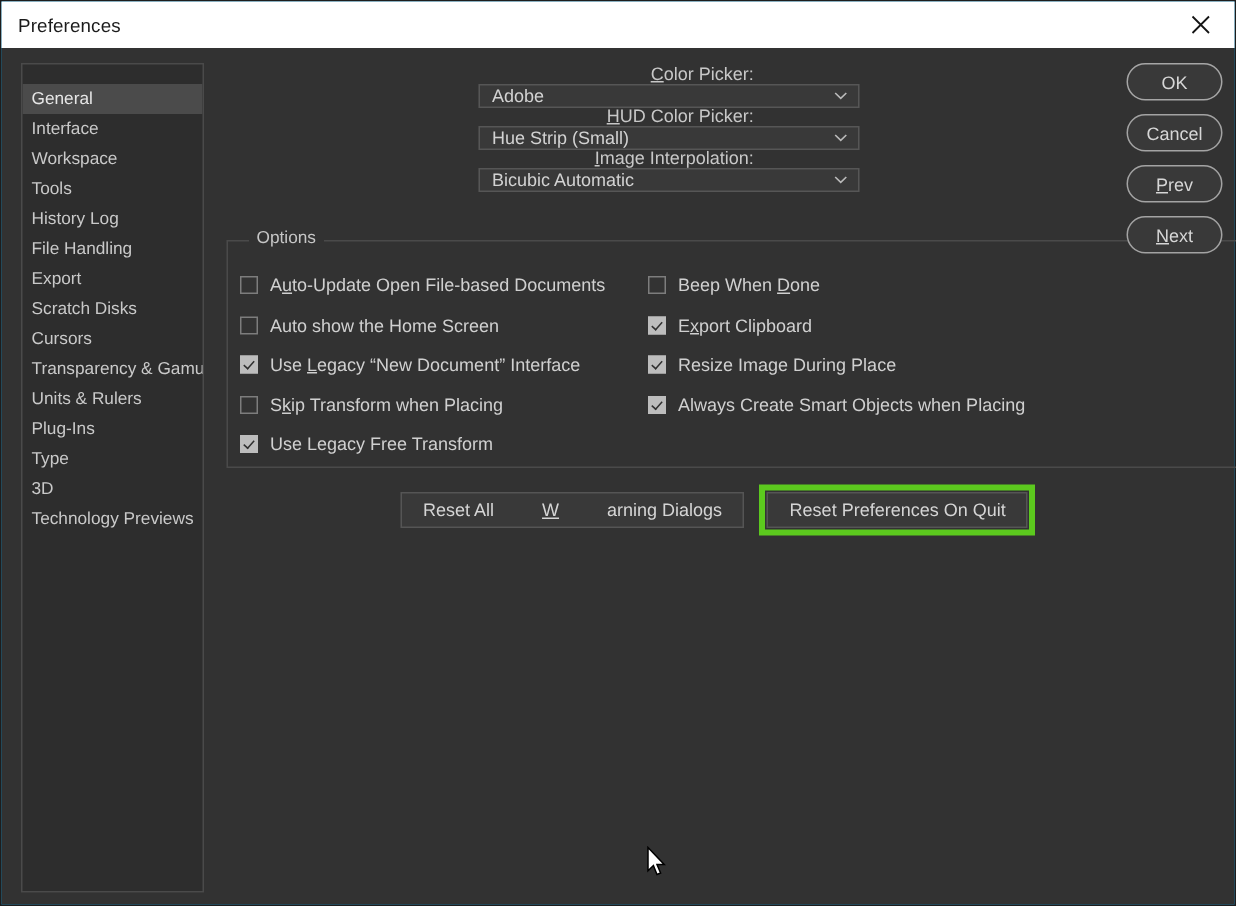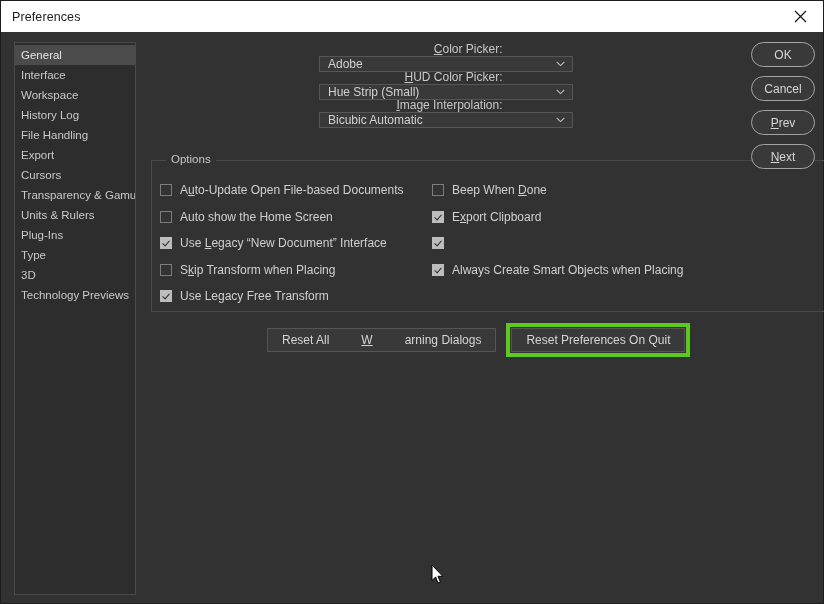--- a/index.html
+++ b/index.html
@@ -66,21 +66,21 @@
   .sidebar {
     position: absolute;
     left: 13px;
     top: 10px;
     width: 122px;
     height: 553px;
     background: #2d2d2d;
     border: 1px solid #4a4a4a;
     box-sizing: border-box;
     overflow: hidden;
-    padding-top: 2px;
+    padding-top: 13px;
   }
   .sidebar-item {
     height: 20px;
     line-height: 20px;
     padding-left: 6px;
     font-size: 11.5px;
     color: #c9c9c9;
     white-space: nowrap;
     cursor: default;
   }
@@ -288,23 +288,25 @@
       </span>
     </div>
   </div>
 
   <div class="dialog-body">
 
     <div class="sidebar" id="sidebar">
         <div class="sidebar-item selected"><span>General</span></div>
         <div class="sidebar-item"><span>Interface</span></div>
         <div class="sidebar-item"><span>Workspace</span></div>
+        <div class="sidebar-item"><span>Tools</span></div>
         <div class="sidebar-item"><span>History Log</span></div>
         <div class="sidebar-item"><span>File Handling</span></div>
         <div class="sidebar-item"><span>Export</span></div>
+        <div class="sidebar-item"><span>Scratch Disks</span></div>
         <div class="sidebar-item"><span>Cursors</span></div>
         <div class="sidebar-item"><span>Transparency &amp; Gamut</span></div>
         <div class="sidebar-item"><span>Units &amp; Rulers</span></div>
         <div class="sidebar-item"><span>Plug-Ins</span></div>
         <div class="sidebar-item"><span>Type</span></div>
         <div class="sidebar-item"><span>3D</span></div>
         <div class="sidebar-item"><span>Technology Previews</span></div>
       </div>
 
     <div class="form-rows" id="form-rows">
@@ -372,20 +374,21 @@
             <div class="checkrow">
               <div class="checkbox"></div>
               <div class="checklabel"><span>Beep When </span><span class="mn">D</span><span>one</span></div>
             </div>
             <div class="checkrow">
               <div class="checkbox checked"></div>
               <div class="checklabel"><span>E</span><span class="mn">x</span><span>port Clipboard</span></div>
             </div>
             <div class="checkrow">
               <div class="checkbox checked"></div>
+              <div class="checklabel"><span>Resize Ima</span><span class="mn">g</span><span>e During Place</span></div>
             </div>
             <div class="checkrow">
               <div class="checkbox checked"></div>
               <div class="checklabel"><span>Always Create Smart Ob</span><span class="mn">j</span><span>ects when Placing</span></div>
             </div>
           </div>
       </div>
     </div>
 
     <div class="reset-row">

